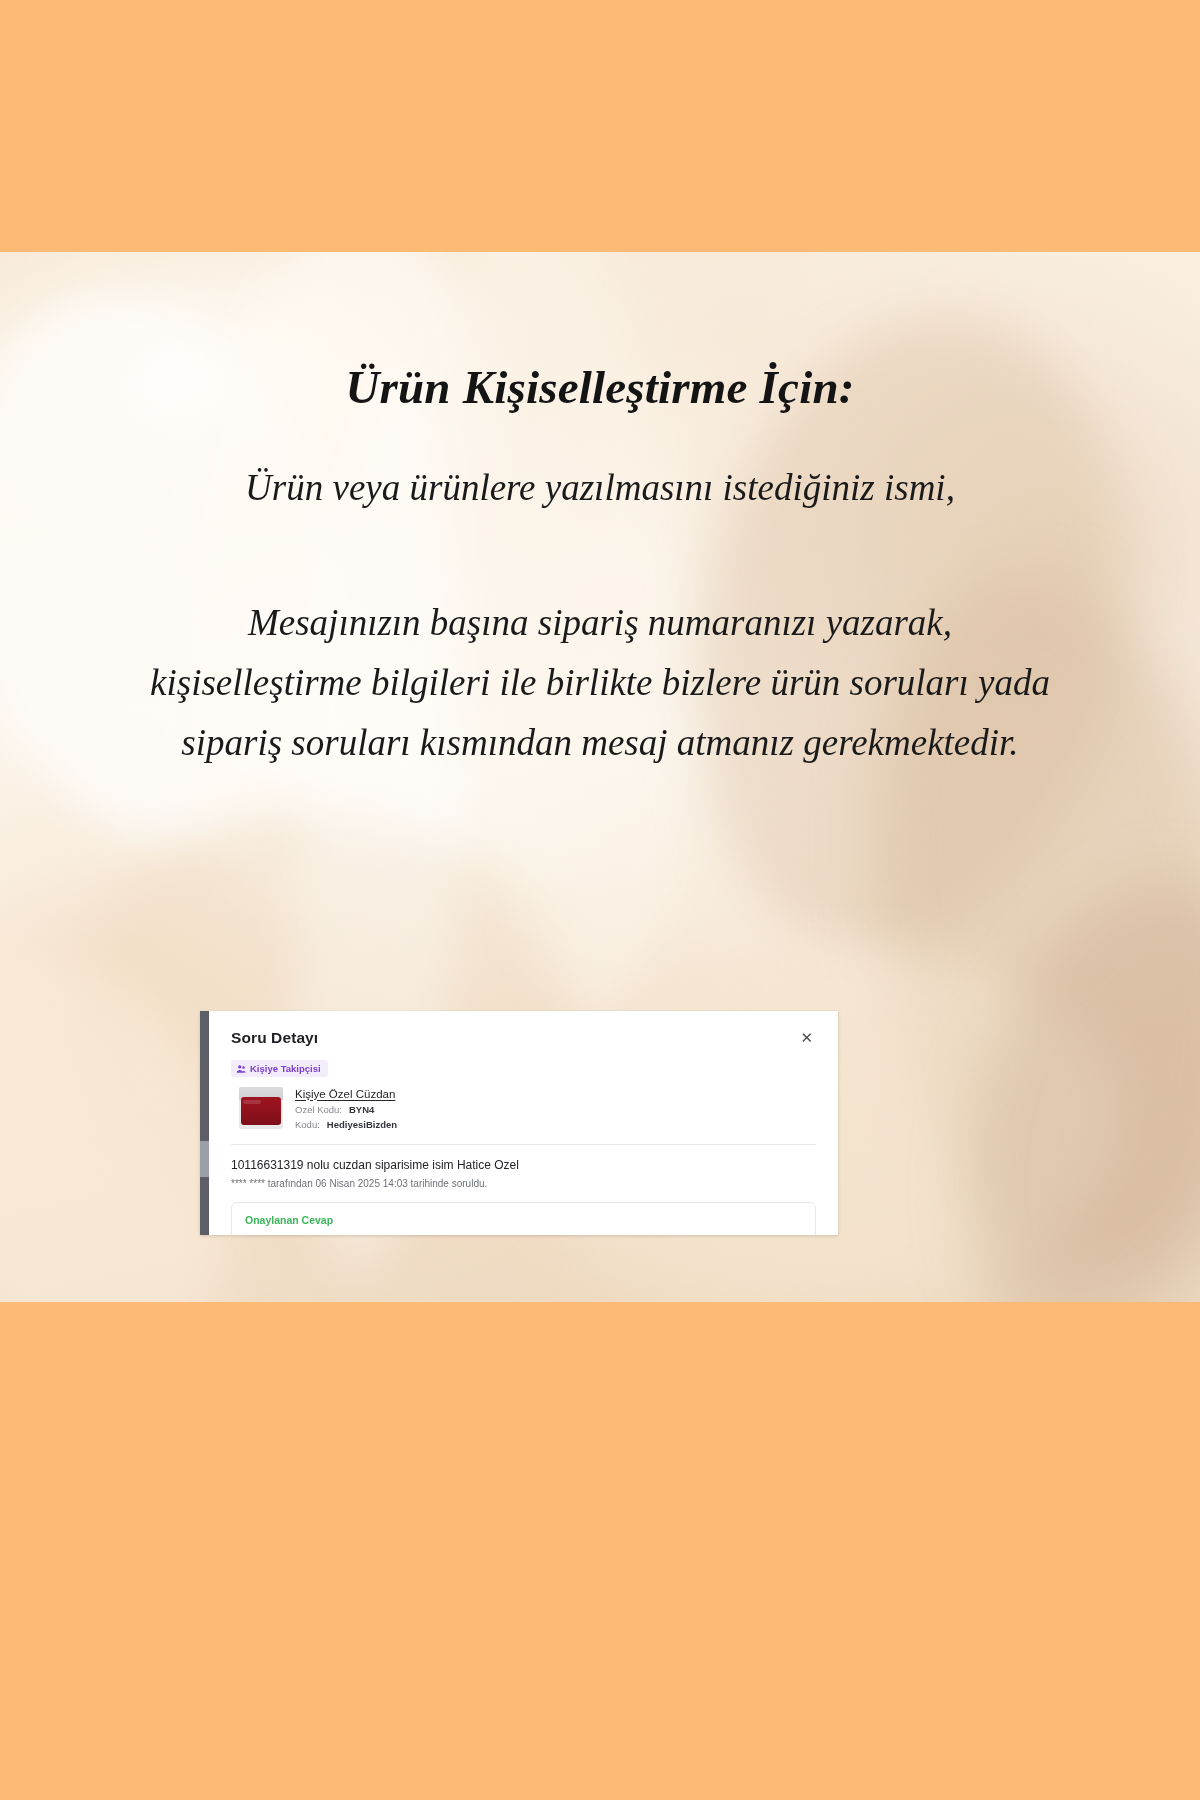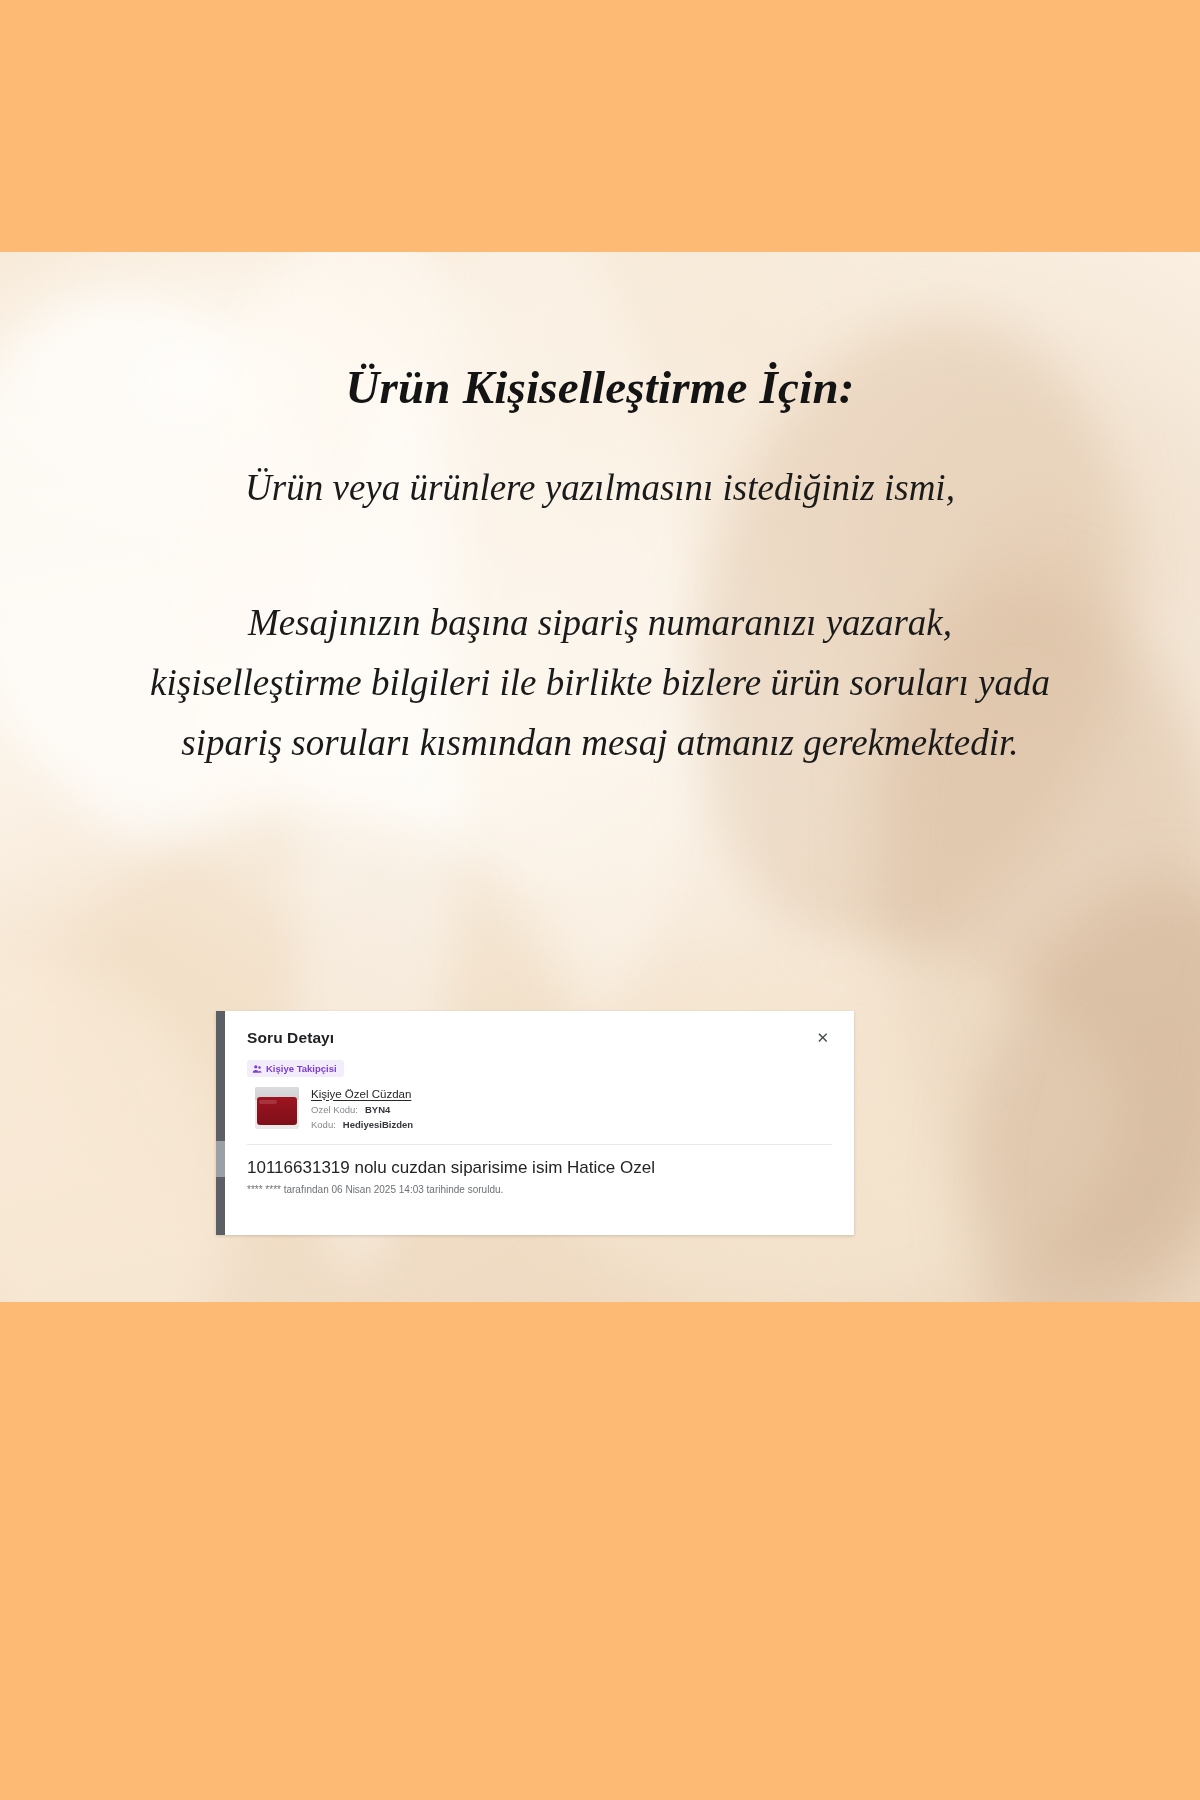--- a/index.html
+++ b/index.html
@@ -80,21 +80,21 @@
     font-weight:400;
     font-size:37px;
     line-height:1.62;
     color:#1a1a1a;
   }
   #para .ln{display:block;}
 
   
   #shot{
     position:absolute;
-    left:216px;top:1011px;
+    left:200px;top:1011px;
     width:638px;height:224px;
     overflow:hidden;
     box-shadow:0 1px 3px rgba(90,70,50,.22);
     background:#ffffff;
   }
   #shot-rail{
     position:absolute;left:0;top:0;width:9px;height:100%;
     background:linear-gradient(180deg,#5c6066 0%, #5c6066 58%, #9aa0a6 58%, #9aa0a6 74%, #5c6066 74%, #5c6066 100%);
   }
   #shot-inner{
@@ -148,21 +148,21 @@
   }
   .meta-line{
     margin-top:4px;font-size:9.5px;color:#5d6066;
     font-family:"Liberation Sans", sans-serif;
   }
   .meta-line .mk{color:#85888e;}
   .meta-line .mv{color:#34363b;font-weight:600;margin-left:7px;}
   #qdivider{height:1px;background:#e8e9ec;margin:14px 0 0 0;}
   #question{
     margin-top:13px;
-    font-size:17px;color:#232428;
+    font-size:12px;color:#232428;
     font-family:"Liberation Sans", sans-serif;
   }
   #asked{
     margin-top:6px;
     font-size:10px;color:#6e7177;
     font-family:"Liberation Sans", sans-serif;
   }
   #answer-box{
     margin-top:13px;
     border:1px solid #e6e7ea;
@@ -244,17 +244,21 @@
             <span class="mk">Kodu:</span><span class="mv">HediyesiBizden</span>
           </div>
         </div>
       </div>
 
       <div id="qdivider"></div>
 
       <div id="question">10116631319 nolu cuzdan siparisime isim Hatice Ozel</div>
       <div id="asked">**** **** tarafından 06 Nisan 2025 14:03 tarihinde soruldu.</div>
 
+      <div id="answer-box">
+        <div id="answer-label">Onaylanan Cevap</div>
+        <div id="answer-text">Merhaba, talebiniz alınmıştır. Bizi tercih ettiğiniz için teşekkür ederiz.</div>
+      </div>
 
     </div>
   </div>
 
 </div>
 
 </body></html>

